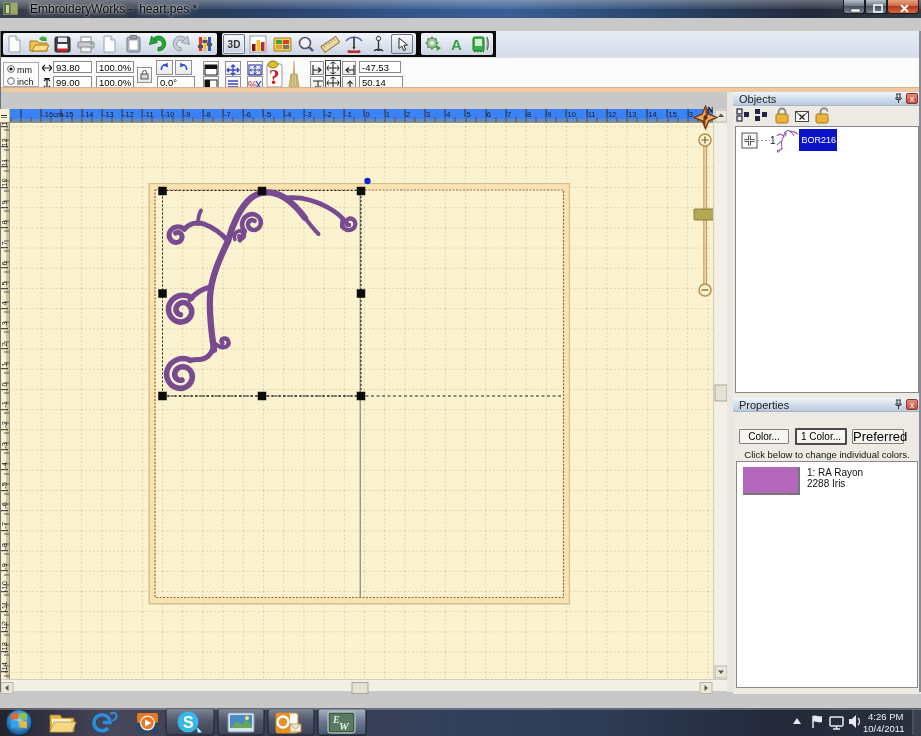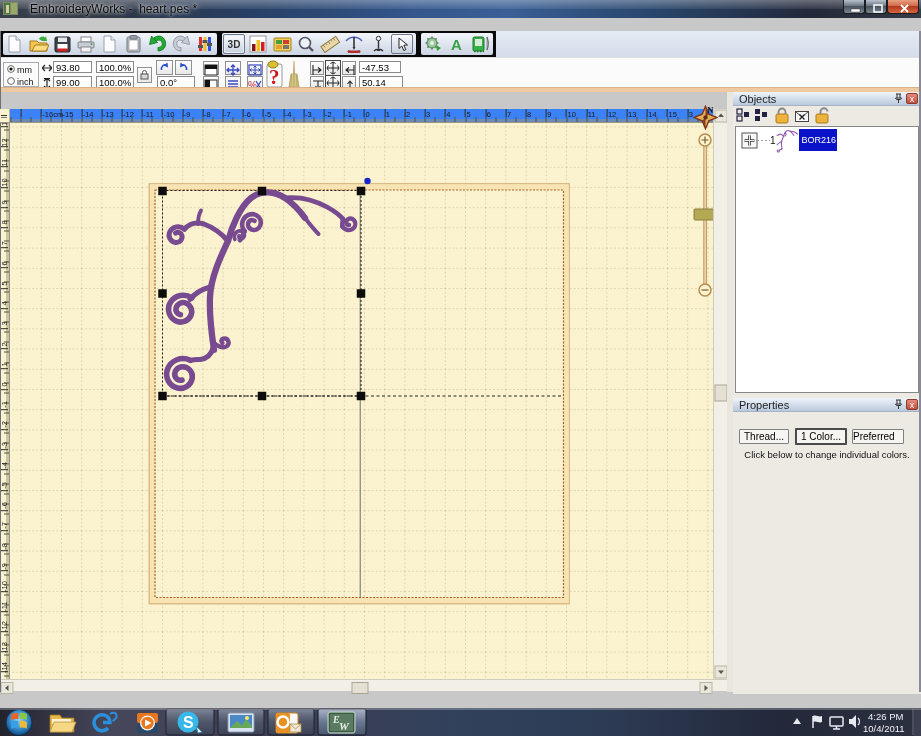--- a/index.html
+++ b/index.html
@@ -613,24 +613,28 @@
 
     <div class="phead" style="top:306px;">
       <span class="ptitle">Properties</span>
       <span class="ppin">
         <svg width="9" height="11" viewBox="0 0 9 11">
             <path d="M2 1 H7 M3 1 V5 M6 1 V5 M1.5 5 H7.5 L6.5 6.5 H2.5 Z M4.5 6.5 V10" stroke="#333" stroke-width="1" fill="none"></path>
           </svg>
       </span>
       <span class="pclose">x</span>
     </div>
-    <div style="position:absolute; left:6px; top:337px; width:50px; height:15px; background:#f6f5f1; border:1px solid #808080; border-radius:1px; font-size:10px; text-align:center; line-height:14px;">Thread...</div>
+    <div style="position:absolute; left:6px; top:337px; width:50px; height:15px; background:#f6f5f1; border:1px solid #808080; border-radius:1px; font-size:10px; text-align:center; line-height:14px;">Color...</div>
     <div style="position:absolute; left:62px; top:336px; width:52px; height:17px; background:#f6f5f1; border:2px solid #4a4a4a; border-radius:1px; font-size:10px; text-align:center; line-height:13px;">1 Color...</div>
-    <div style="position:absolute; left:119px; top:337px; width:52px; height:15px; background:#f6f5f1; border:1px solid #808080; border-radius:1px; font-size:10px; text-align:left; line-height:14px;">Preferred</div>
+    <div style="position:absolute; left:119px; top:337px; width:52px; height:15px; background:#f6f5f1; border:1px solid #808080; border-radius:1px; font-size:13px; text-align:left; line-height:14px;">Preferred</div>
     <div style="position:absolute; left:0px; top:357px; width:188px; font-size:9.5px; text-align:center; color:#111;">Click below to change individual colors.</div>
+    <div style="position:absolute; left:3px; top:369px; width:182px; height:227px; background:#fff; border:1px solid #888;">
+      <div style="position:absolute; left:6px; top:5px; width:57px; height:28px; background:#b267ba; border-right:2px solid #777; border-bottom:2px solid #777;"></div>
+      <div style="position:absolute; left:70px; top:5px; font-size:10px; color:#111;">1: RA Rayon<br>2288 Iris</div>
+    </div>
   </div>
 
 
   <div class="abs" style="left:0; top:31px; width:1px; height:661px; background:#70707a;"></div>
   <div class="abs" style="left:919px; top:31px; width:2px; height:661px; background:#8a8a94;"></div>
 
   <div class="abs" id="taskbar">
     <div class="tgloss2"></div>
     <svg width="921" height="28" viewBox="0 0 921 28">
       <defs>

